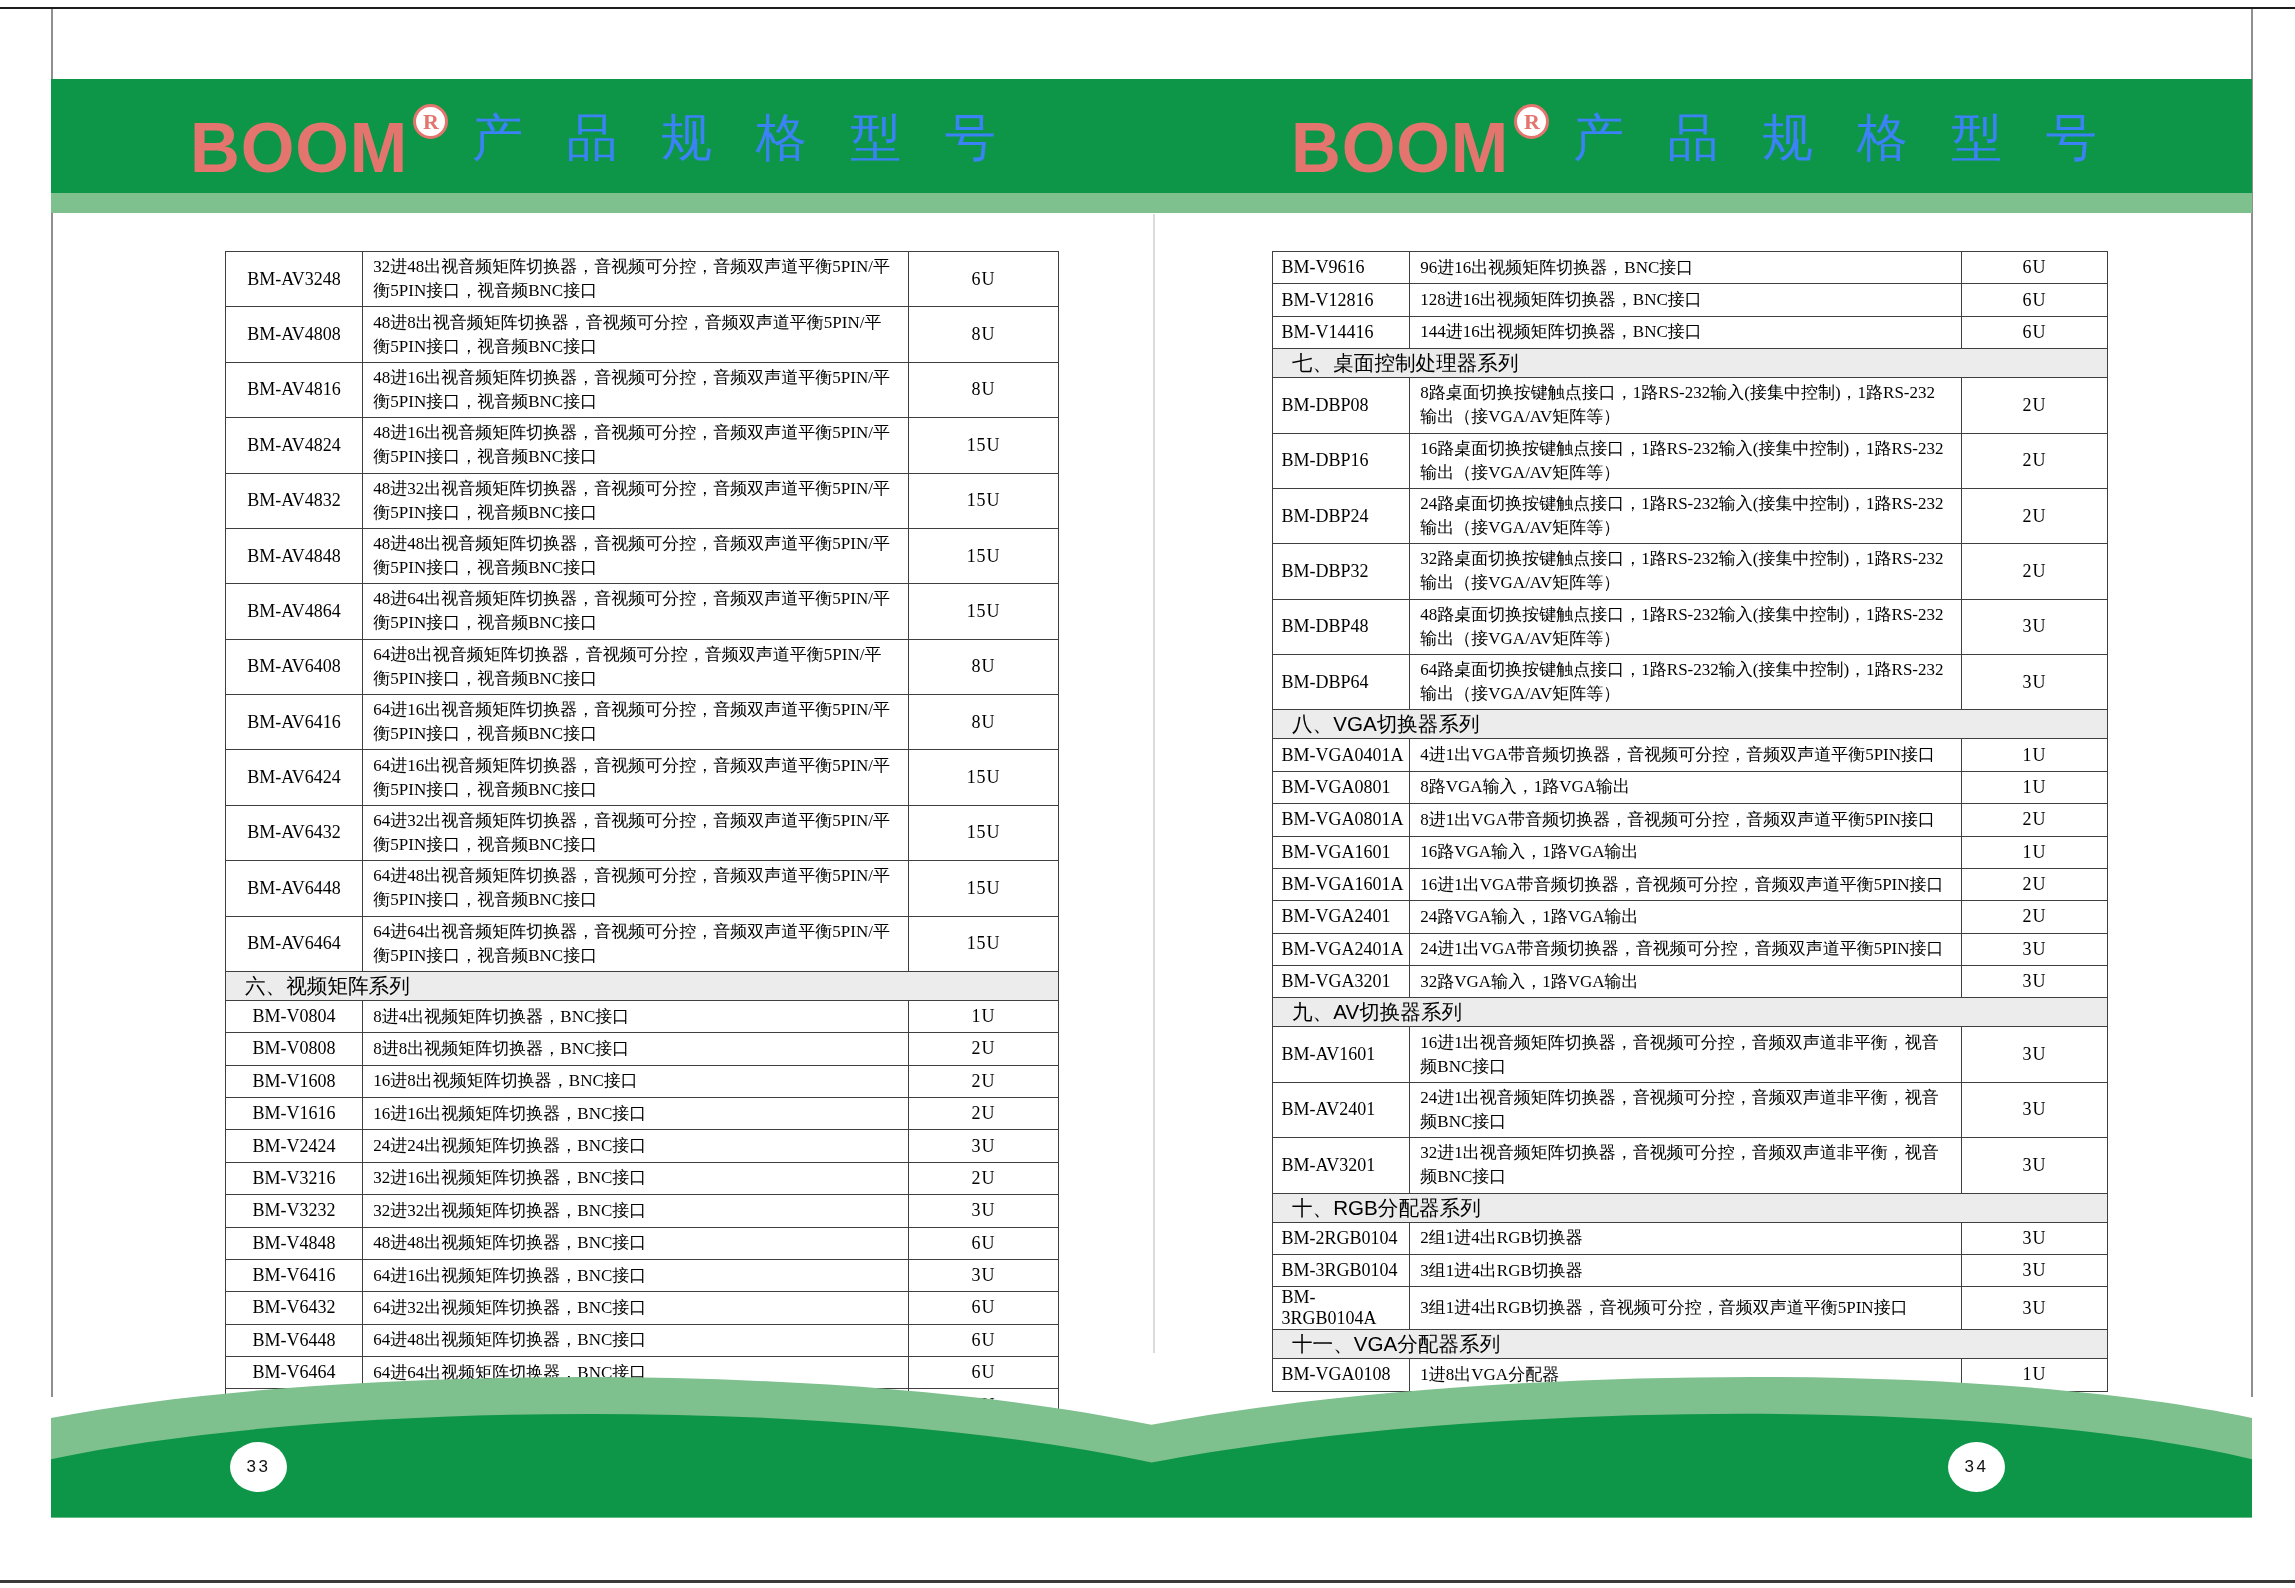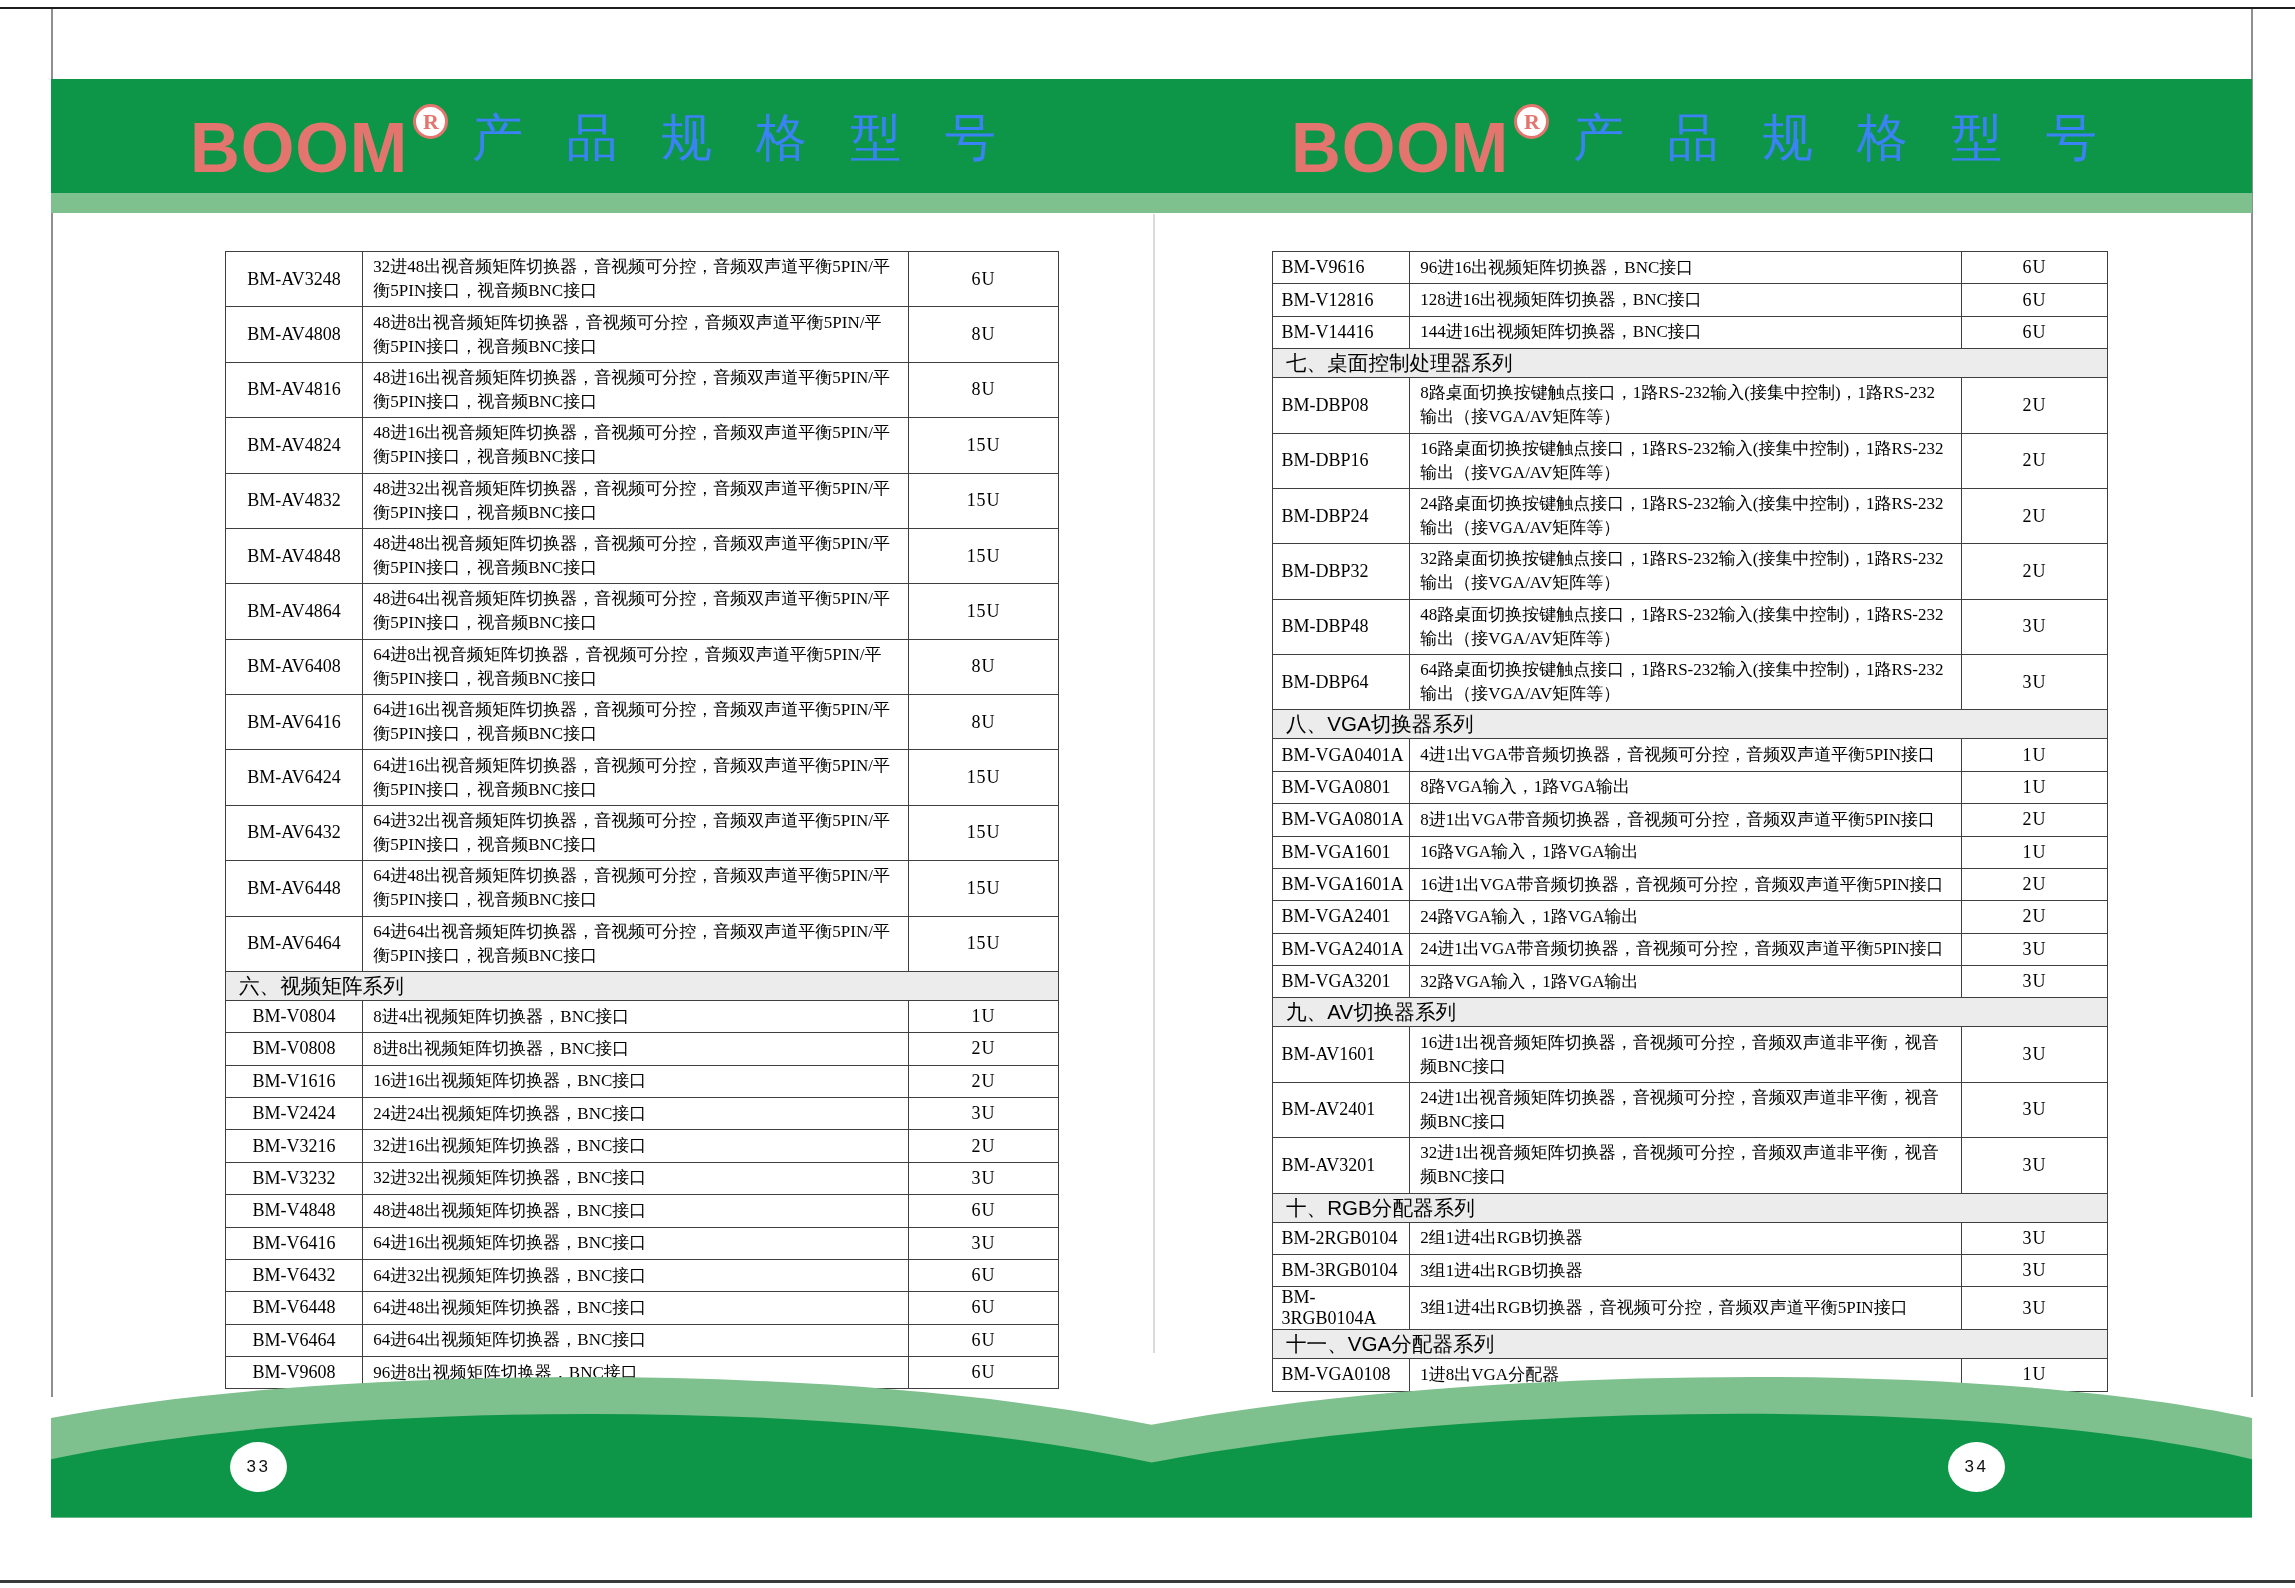--- a/index.html
+++ b/index.html
@@ -36,21 +36,21 @@
   #table-right{left:1272px;top:251px;width:835px;}
   .cat-table td{border:1.7px solid #3f3f3f;padding:0;vertical-align:middle;overflow:hidden;}
   .cat-table .model{font-size:18px;text-align:center;}
   #table-right .model{text-align:left;padding-left:8.6px;}
   .cat-table .desc{font-size:17px;line-height:24px;text-align:left;padding:1.7px 10.3px;}
   .cat-table .size{font-size:18px;text-align:center;letter-spacing:0.9px;}
   .item-row td{height:28px;}
   .tall td{height:51px;}
   .section-row td{height:21.4px;background:#ececec;
       font-family:"Liberation Sans","DejaVu Sans",sans-serif;font-size:20.6px;
-      text-align:left;padding-left:13px;}
+      text-align:left;padding-left:19px;}
 
   
   #footer-waves{position:absolute;left:51px;top:1358px;width:2201px;height:180px;}
   .pagenum{position:absolute;width:57px;height:50px;background:#ffffff;border-radius:50%;
            display:flex;align-items:center;justify-content:center;
            font-family:"Liberation Sans","DejaVu Sans",sans-serif;font-size:17px;letter-spacing:2.6px;color:#111;}
   #pn-left{left:230px;top:1442px;}
   #pn-right{left:1948px;top:1442px;}
 </style>
 </head>
@@ -159,20 +159,25 @@
           <td class="model">BM-V0804</td>
           <td class="desc">8进4出视频矩阵切换器，BNC接口</td>
           <td class="size">1U</td>
         </tr>
         <tr class="item-row">
           <td class="model">BM-V0808</td>
           <td class="desc">8进8出视频矩阵切换器，BNC接口</td>
           <td class="size">2U</td>
         </tr>
         <tr class="item-row">
+          <td class="model">BM-V1608</td>
+          <td class="desc">16进8出视频矩阵切换器，BNC接口</td>
+          <td class="size">2U</td>
+        </tr>
+        <tr class="item-row">
           <td class="model">BM-V1616</td>
           <td class="desc">16进16出视频矩阵切换器，BNC接口</td>
           <td class="size">2U</td>
         </tr>
         <tr class="item-row">
           <td class="model">BM-V2424</td>
           <td class="desc">24进24出视频矩阵切换器，BNC接口</td>
           <td class="size">3U</td>
         </tr>
         <tr class="item-row">

